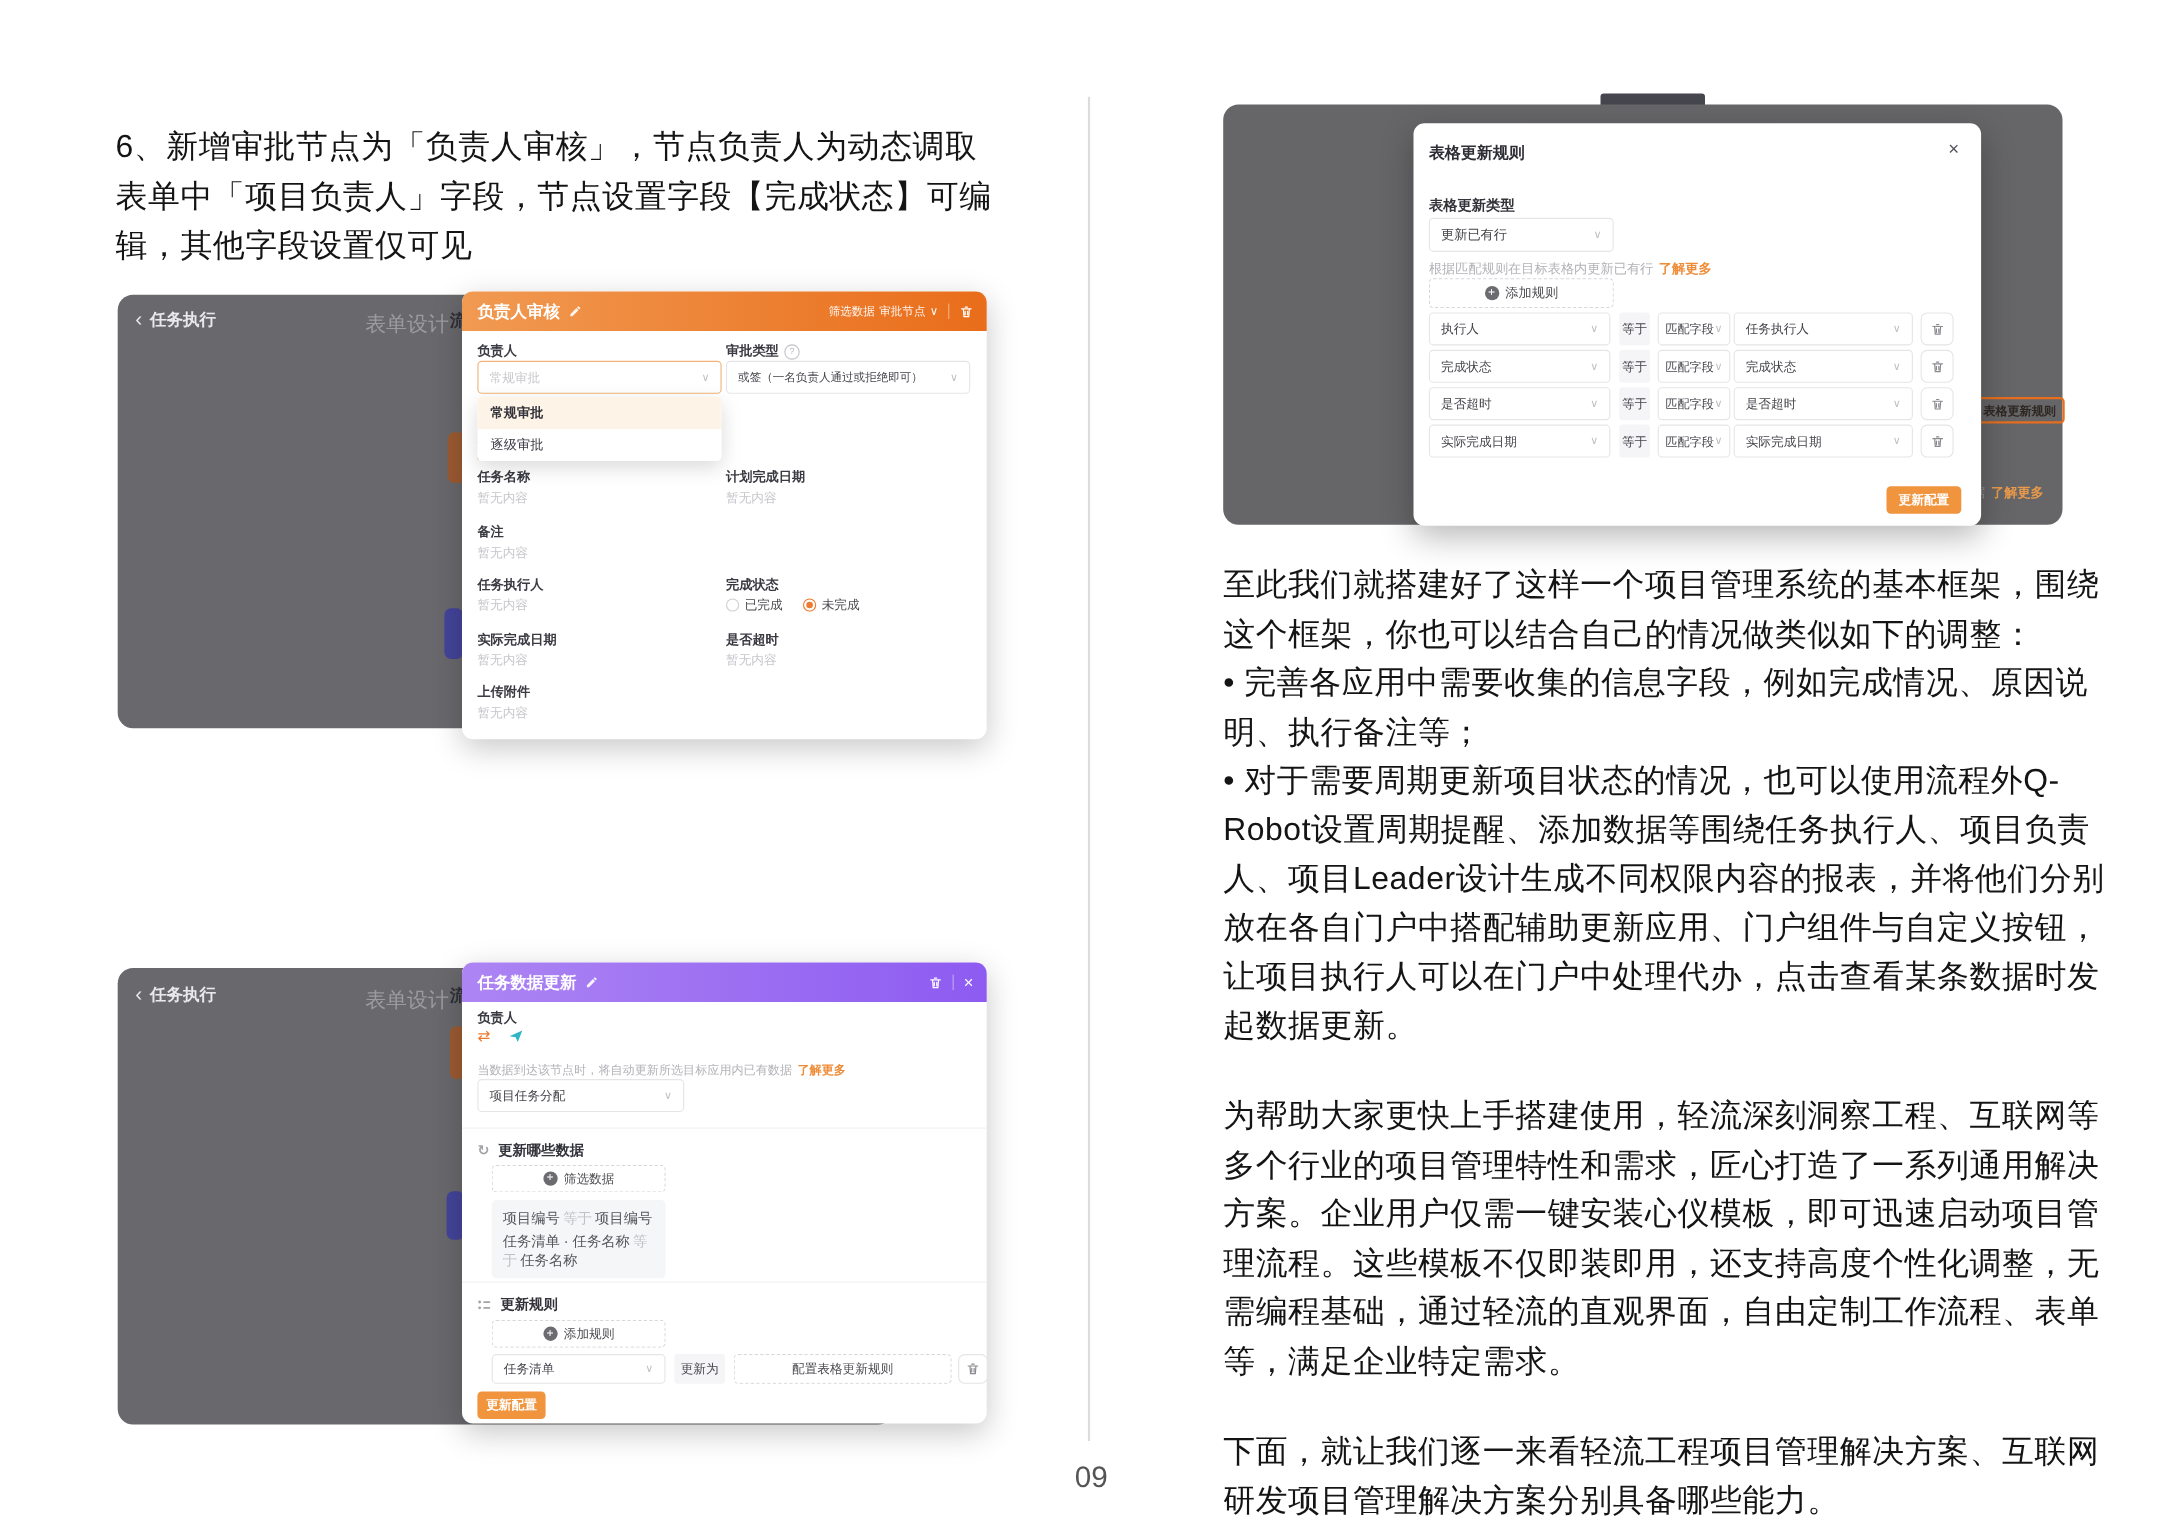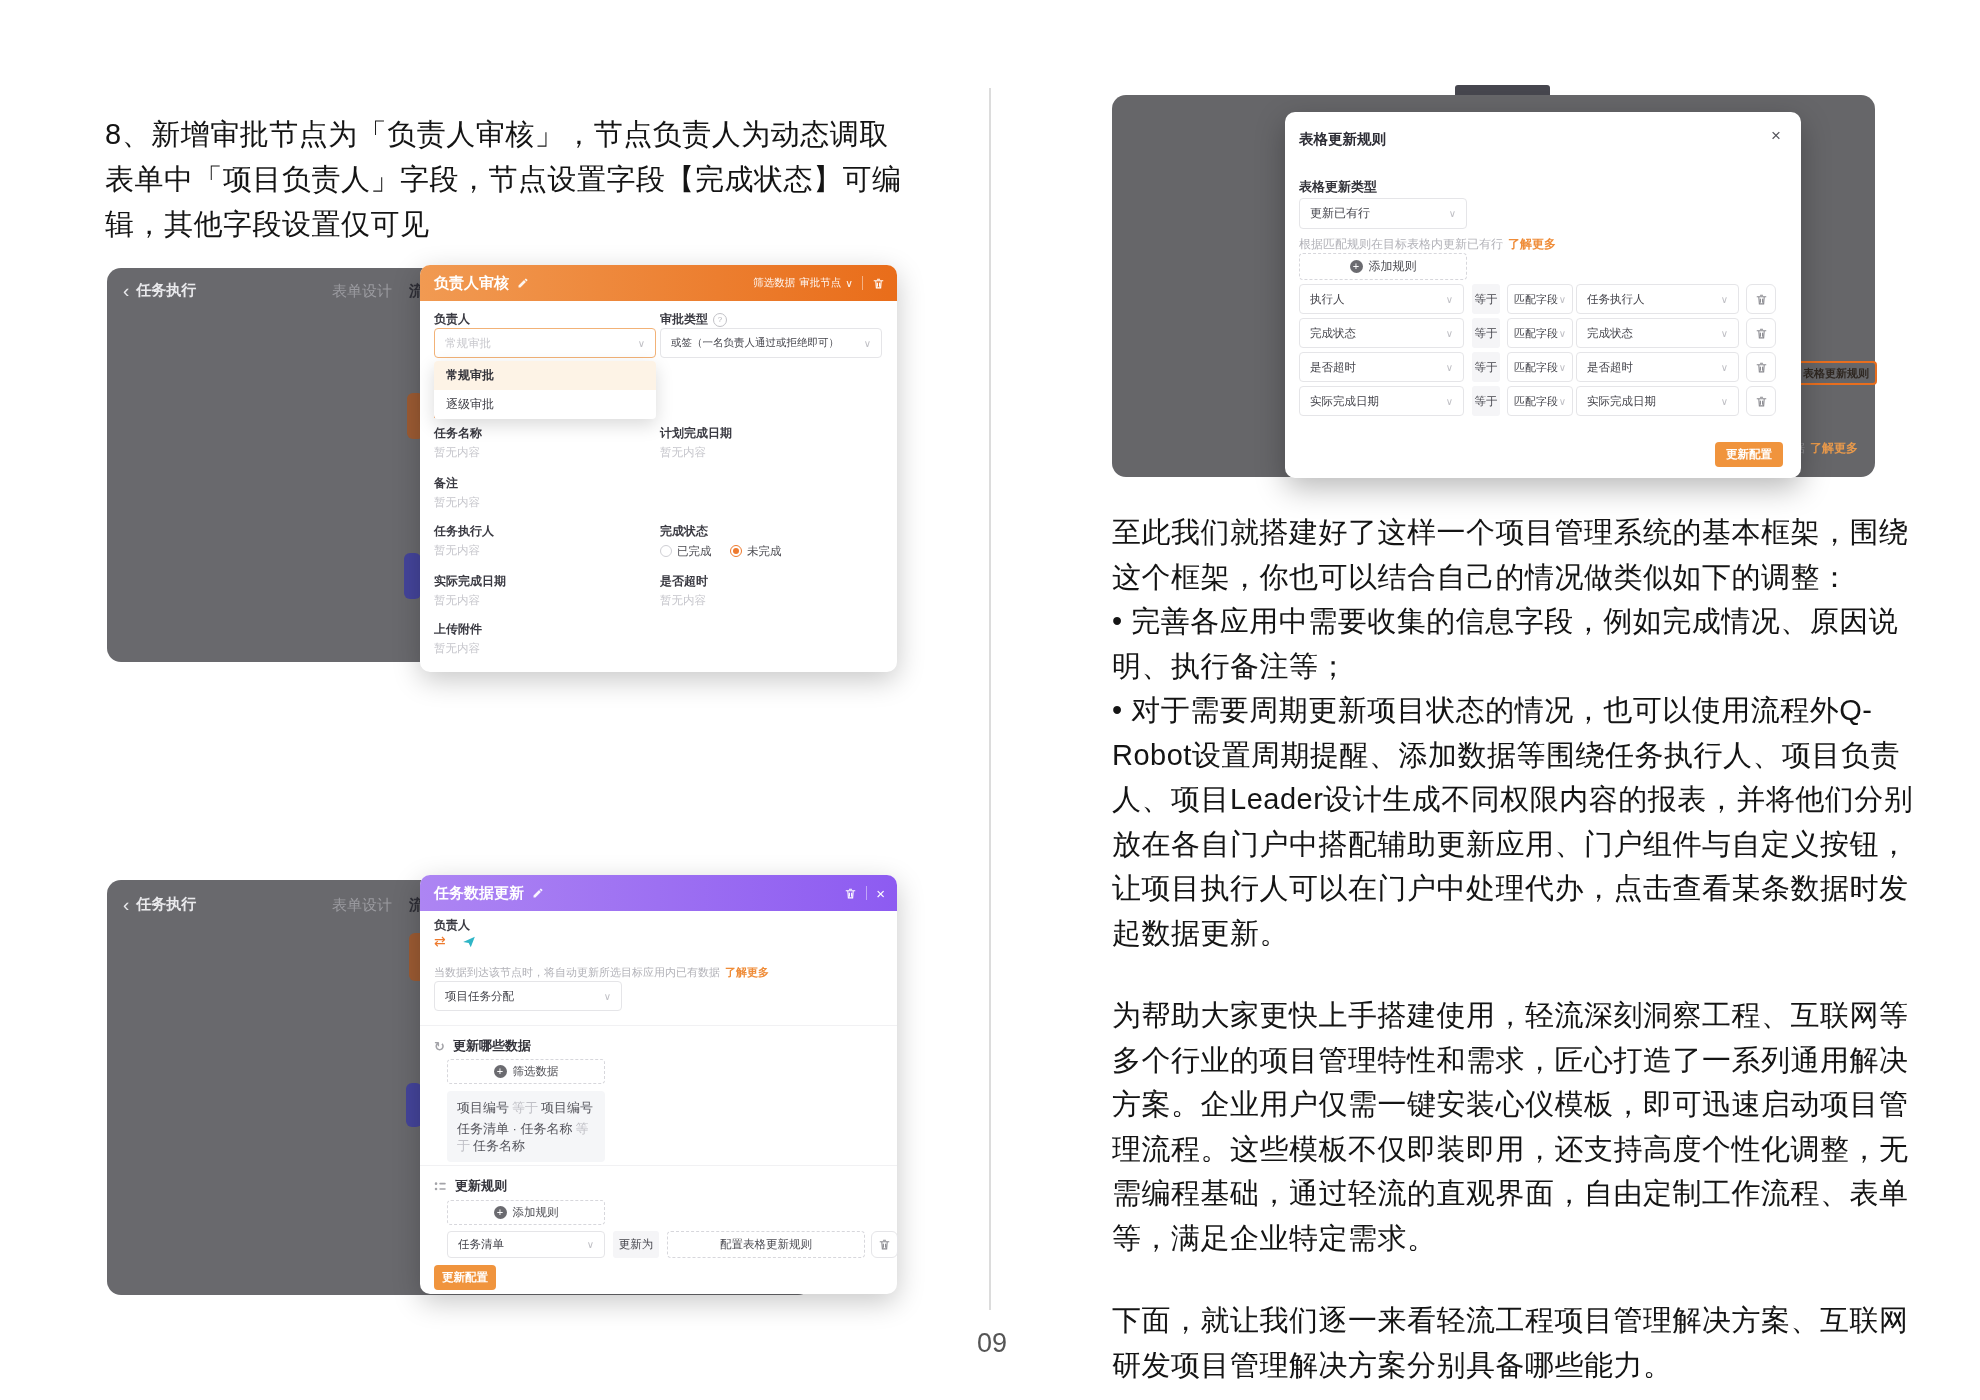--- a/index.html
+++ b/index.html
@@ -13,21 +13,21 @@
   .rcol p{margin:0;}
   .rcol p.gap{margin-top:38px;}
   .vdivider{position:absolute;left:989px;top:88px;width:2px;height:1222px;background:#dcdcdc;}
   .pagenum{position:absolute;left:942px;top:1328px;width:100px;text-align:center;color:#555;font-size:27px;}
 
   
   .shot{position:absolute;}
   .bdrop{position:absolute;background:#69696d;border-radius:14px;}
   .bback{position:absolute;color:#e9e9ec;font-size:15px;font-weight:700;display:flex;align-items:center;gap:7px;}
   .bback .chevl{font-size:19px;font-weight:400;line-height:14px;}
-  .btab{position:absolute;color:#9b9ba0;font-size:15px;}
+  .btab{position:absolute;color:#9b9ba0;font-size:19px;}
   .bclip{position:absolute;width:11px;overflow:hidden;color:#2e2e36;font-size:15px;font-weight:700;white-space:nowrap;}
   .pill{position:absolute;border-radius:6px;z-index:1;}
   .pill.brown{background:#9c5b33;}
   .pill.indigo{background:#44449a;}
 
   .dlg{position:absolute;background:#fff;border-radius:10px;box-shadow:0 8px 28px rgba(0,0,0,.22);z-index:2;}
   .dhead{position:absolute;left:0;top:0;right:0;height:36px;border-radius:10px 10px 0 0;display:flex;align-items:center;padding:0 12px 0 14px;box-sizing:border-box;color:#fff;justify-content:center;}
   .dhead.orange{background:linear-gradient(90deg,#f19a52,#e96d1a);}
   .dhead.purple{background:linear-gradient(90deg,#ad85f3,#8d5bf1);}
   .dtitle{font-size:15px;font-weight:700;}
@@ -76,21 +76,21 @@
   svg.ic{display:block;}
 </style>
 </head>
 <body>
 
 <div class="page">
 
   <div class="vdivider"></div>
   <div class="pagenum">09</div>
 
-  <div class="doctext" style="left:105px;top:112px;width:808px;">8、新增审批节点为「负责人审核」，节点负责人为动态调取表单中「项目负责人」字段，节点设置字段【完成状态】可编辑，其他字段设置仅可见</div>
+  <div class="doctext" style="left:105px;top:112px;width:808px;">6、新增审批节点为「负责人审核」，节点负责人为动态调取表单中「项目负责人」字段，节点设置字段【完成状态】可编辑，其他字段设置仅可见</div>
 
   <div class="shot" style="left:107px;top:265px;width:800px;height:415px;">
     <div class="bdrop" style="left:0;top:3px;width:705px;height:394px;"></div>
     <div class="bback" style="left:16px;top:16px;">
       <span class="chevl">‹</span>
       <span>任务执行</span>
     </div>
     <div class="btab" style="left:225px;top:17px;">表单设计</div>
     <div class="bclip" style="left:302px;top:17px;">流</div>
     <div class="pill brown" style="left:300px;top:128px;width:17px;height:46px;"></div>

